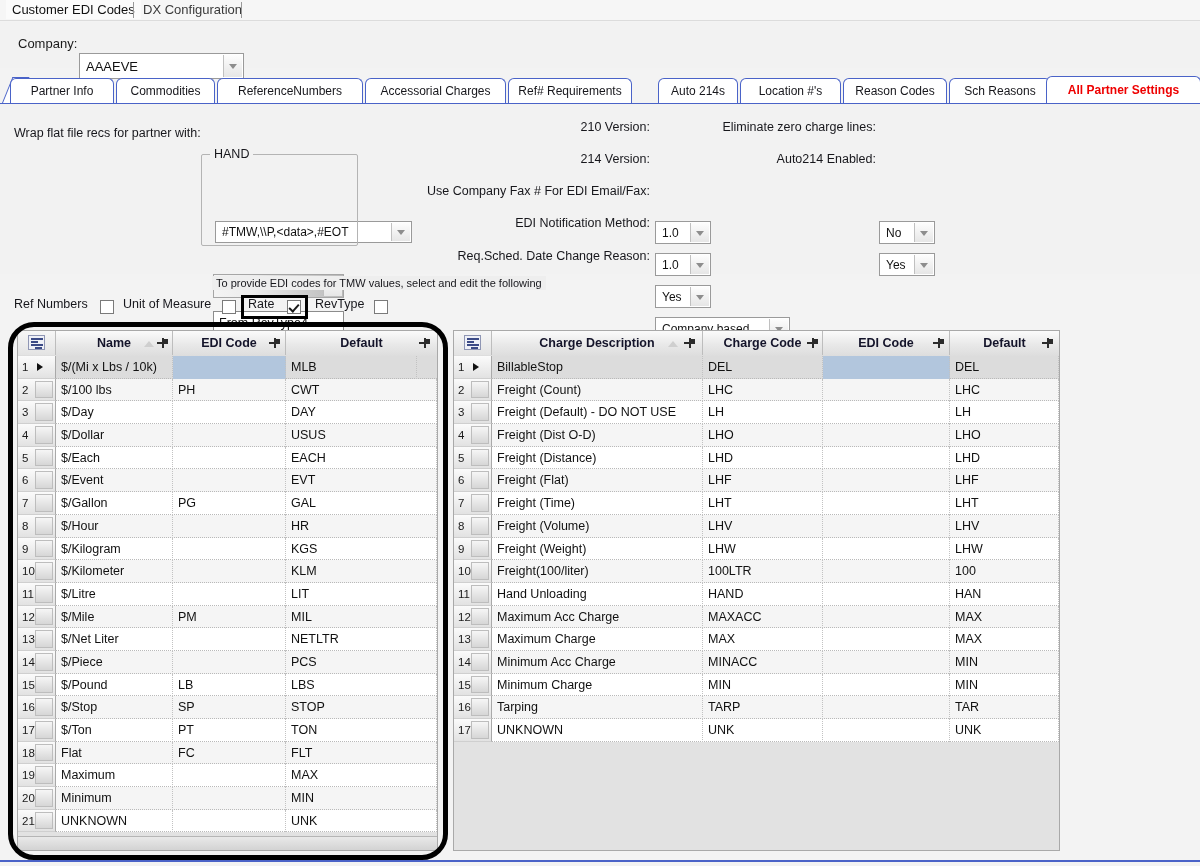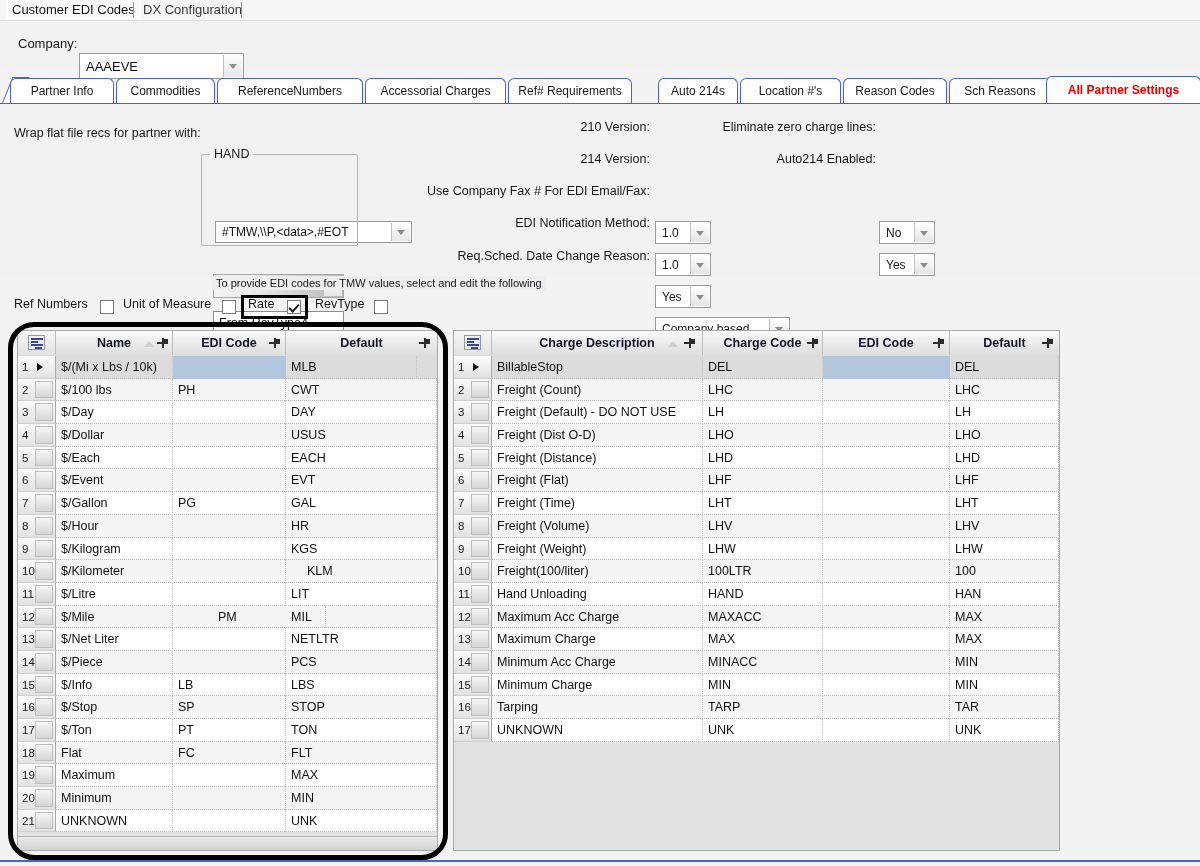--- a/index.html
+++ b/index.html
@@ -362,49 +362,49 @@
         <div class="row odd">
           <div class="rowhdr" style="width: 38px;">9<span class="btn"></span></div>
           <div class="cell" style="left: 38px; width: 117px;">$/Kilogram</div>
           <div class="cell" style="left: 155px; width: 113px;"></div>
           <div class="cell" style="left: 268px; width: 151px;">KGS</div>
         </div>
         <div class="row even">
           <div class="rowhdr" style="width: 38px;">10<span class="btn"></span></div>
           <div class="cell" style="left: 38px; width: 117px;">$/Kilometer</div>
           <div class="cell" style="left: 155px; width: 113px;"></div>
-          <div class="cell" style="left: 268px; width: 151px; margin-left: 16px;">KLM</div>
+          <div class="cell" style="left: 268px; width: 151px;">KLM</div>
         </div>
         <div class="row odd">
           <div class="rowhdr" style="width: 38px;">11<span class="btn"></span></div>
           <div class="cell" style="left: 38px; width: 117px;">$/Litre</div>
           <div class="cell" style="left: 155px; width: 113px;"></div>
           <div class="cell" style="left: 268px; width: 151px;">LIT</div>
         </div>
         <div class="row even">
           <div class="rowhdr" style="width: 38px;">12<span class="btn"></span></div>
           <div class="cell" style="left: 38px; width: 117px;">$/Mile</div>
-          <div class="cell" style="left: 155px; width: 113px; margin-left: 40px;">PM</div>
+          <div class="cell" style="left: 155px; width: 113px;">PM</div>
           <div class="cell" style="left: 268px; width: 151px;">MIL</div>
         </div>
         <div class="row odd">
           <div class="rowhdr" style="width: 38px;">13<span class="btn"></span></div>
           <div class="cell" style="left: 38px; width: 117px;">$/Net Liter</div>
           <div class="cell" style="left: 155px; width: 113px;"></div>
           <div class="cell" style="left: 268px; width: 151px;">NETLTR</div>
         </div>
         <div class="row even">
           <div class="rowhdr" style="width: 38px;">14<span class="btn"></span></div>
           <div class="cell" style="left: 38px; width: 117px;">$/Piece</div>
           <div class="cell" style="left: 155px; width: 113px;"></div>
           <div class="cell" style="left: 268px; width: 151px;">PCS</div>
         </div>
         <div class="row odd">
           <div class="rowhdr" style="width: 38px;">15<span class="btn"></span></div>
-          <div class="cell" style="left: 38px; width: 117px;">$/Info</div>
+          <div class="cell" style="left: 38px; width: 117px;">$/Pound</div>
           <div class="cell" style="left: 155px; width: 113px;">LB</div>
           <div class="cell" style="left: 268px; width: 151px;">LBS</div>
         </div>
         <div class="row even">
           <div class="rowhdr" style="width: 38px;">16<span class="btn"></span></div>
           <div class="cell" style="left: 38px; width: 117px;">$/Stop</div>
           <div class="cell" style="left: 155px; width: 113px;">SP</div>
           <div class="cell" style="left: 268px; width: 151px;">STOP</div>
         </div>
         <div class="row odd">

